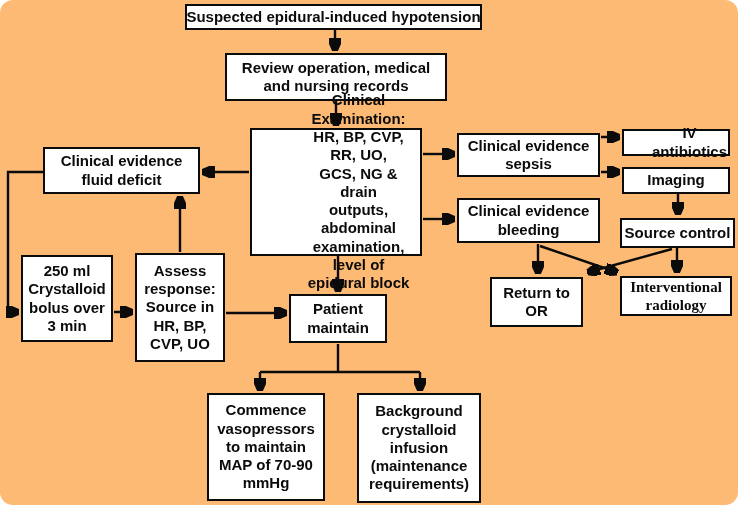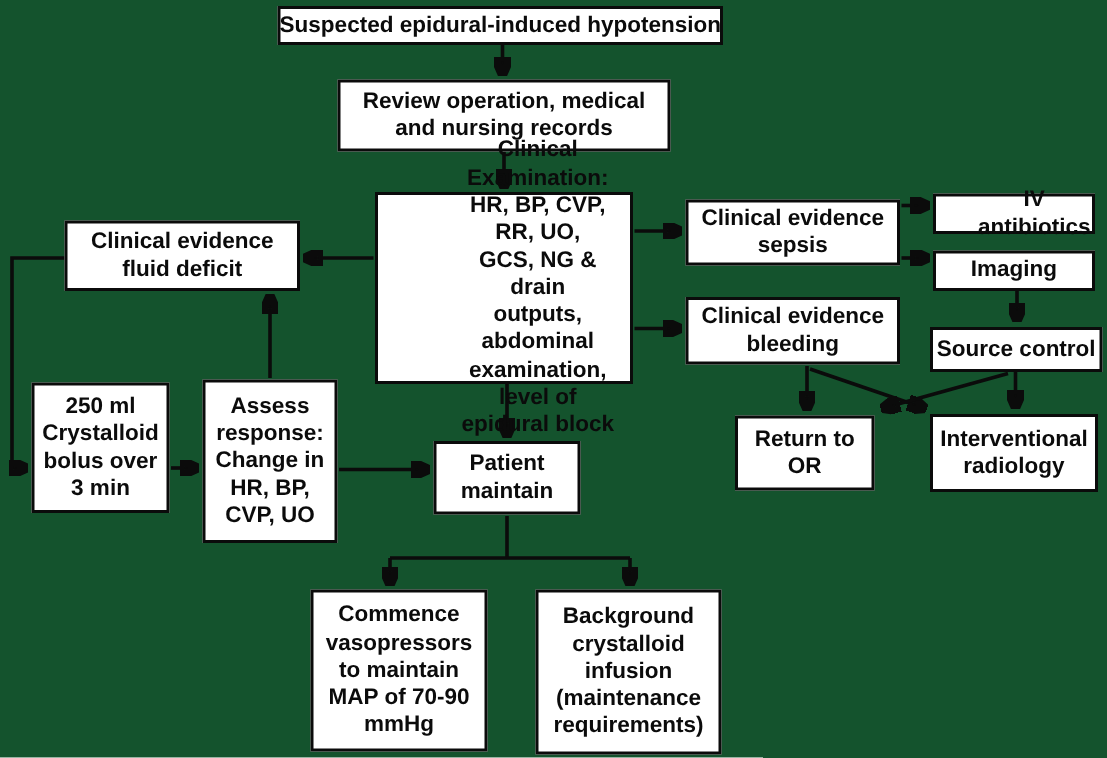--- a/index.html
+++ b/index.html
@@ -1,22 +1,23 @@
 <!DOCTYPE html>
 <html><head>
 <meta charset="utf-8">
 <style>
   html, body { margin: 0; padding: 0; background: #ffffff; }
   #canvas {
     position: relative;
     width: 738px;
     height: 505px;
-    background: #14532d;
+    background: #fdba74;
     font-family: "Liberation Sans", sans-serif;
     overflow: hidden;
+    border-radius: 13px;
   }
   .node {
     position: absolute;
     box-sizing: border-box;
     border: 2px solid #0b0b0b;
     background: #ffffff;
     color: #0b0b0b;
     font-weight: bold;
     font-size: 15px;
     line-height: 1.22;
@@ -47,21 +48,21 @@
   #n-bolus         { left:21px;  top:255px; width:92px;  height:87px; }
   #n-assess        { left:135px; top:253px; width:90px;  height:109px; }
   #n-euvolemic     { left:289px; top:294px; width:98px;  height:49px; }
   #n-vasopressors  { left:207px; top:393px; width:118px; height:108px; }
   #n-maintenance   { left:357px; top:393px; width:124px; height:110px; }
   #n-sepsis        { left:457px; top:133px; width:143px; height:44px; }
   #n-iv-antibiotics{ left:622px; top:129px; width:108px; height:27px;padding-left:29px; }
   #n-imaging       { left:622px; top:167px; width:108px; height:27px; }
   #n-source-control{ left:620px; top:218px; width:115px; height:30px; }
   #n-return-or     { left:490px; top:277px; width:93px;  height:50px; }
-  #n-interventional{ left:620px; top:276px; width:112px; height:52px; }
+  #n-interventional{ left:620px; top:276px; width:112px; height:40px;font-family:Liberation Serif, serif; }
 </style>
 </head>
 <body>
 
 <div id="canvas">
 
   <svg id="connectors" viewBox="0 0 738 505" xmlns="http://www.w3.org/2000/svg">
     <defs>
       <marker id="ah" markerWidth="5.4" markerHeight="4.6" refX="4.6" refY="2.3" orient="auto">
         <path d="M0,0 L5.2,2.3 L0,4.6 Z" fill="#0b0b0b" stroke="none"></path>
@@ -99,21 +100,21 @@
 examination, level of
 epidural block</div>
   <div class="node" id="n-fluid-deficit">Clinical evidence
 fluid deficit</div>
   <div class="node" id="n-bolus">250 ml
 Crystalloid
 bolus over
 3 min</div>
   <div class="node" id="n-assess">Assess
 response:
-Change in
+Source in
 HR, BP,
 CVP, UO</div>
   <div class="node" id="n-euvolemic">Patient
 maintain</div>
   <div class="node" id="n-vasopressors">Commence
 vasopressors
 to maintain
 MAP of 70-90
 mmHg</div>
   <div class="node" id="n-maintenance">Background

